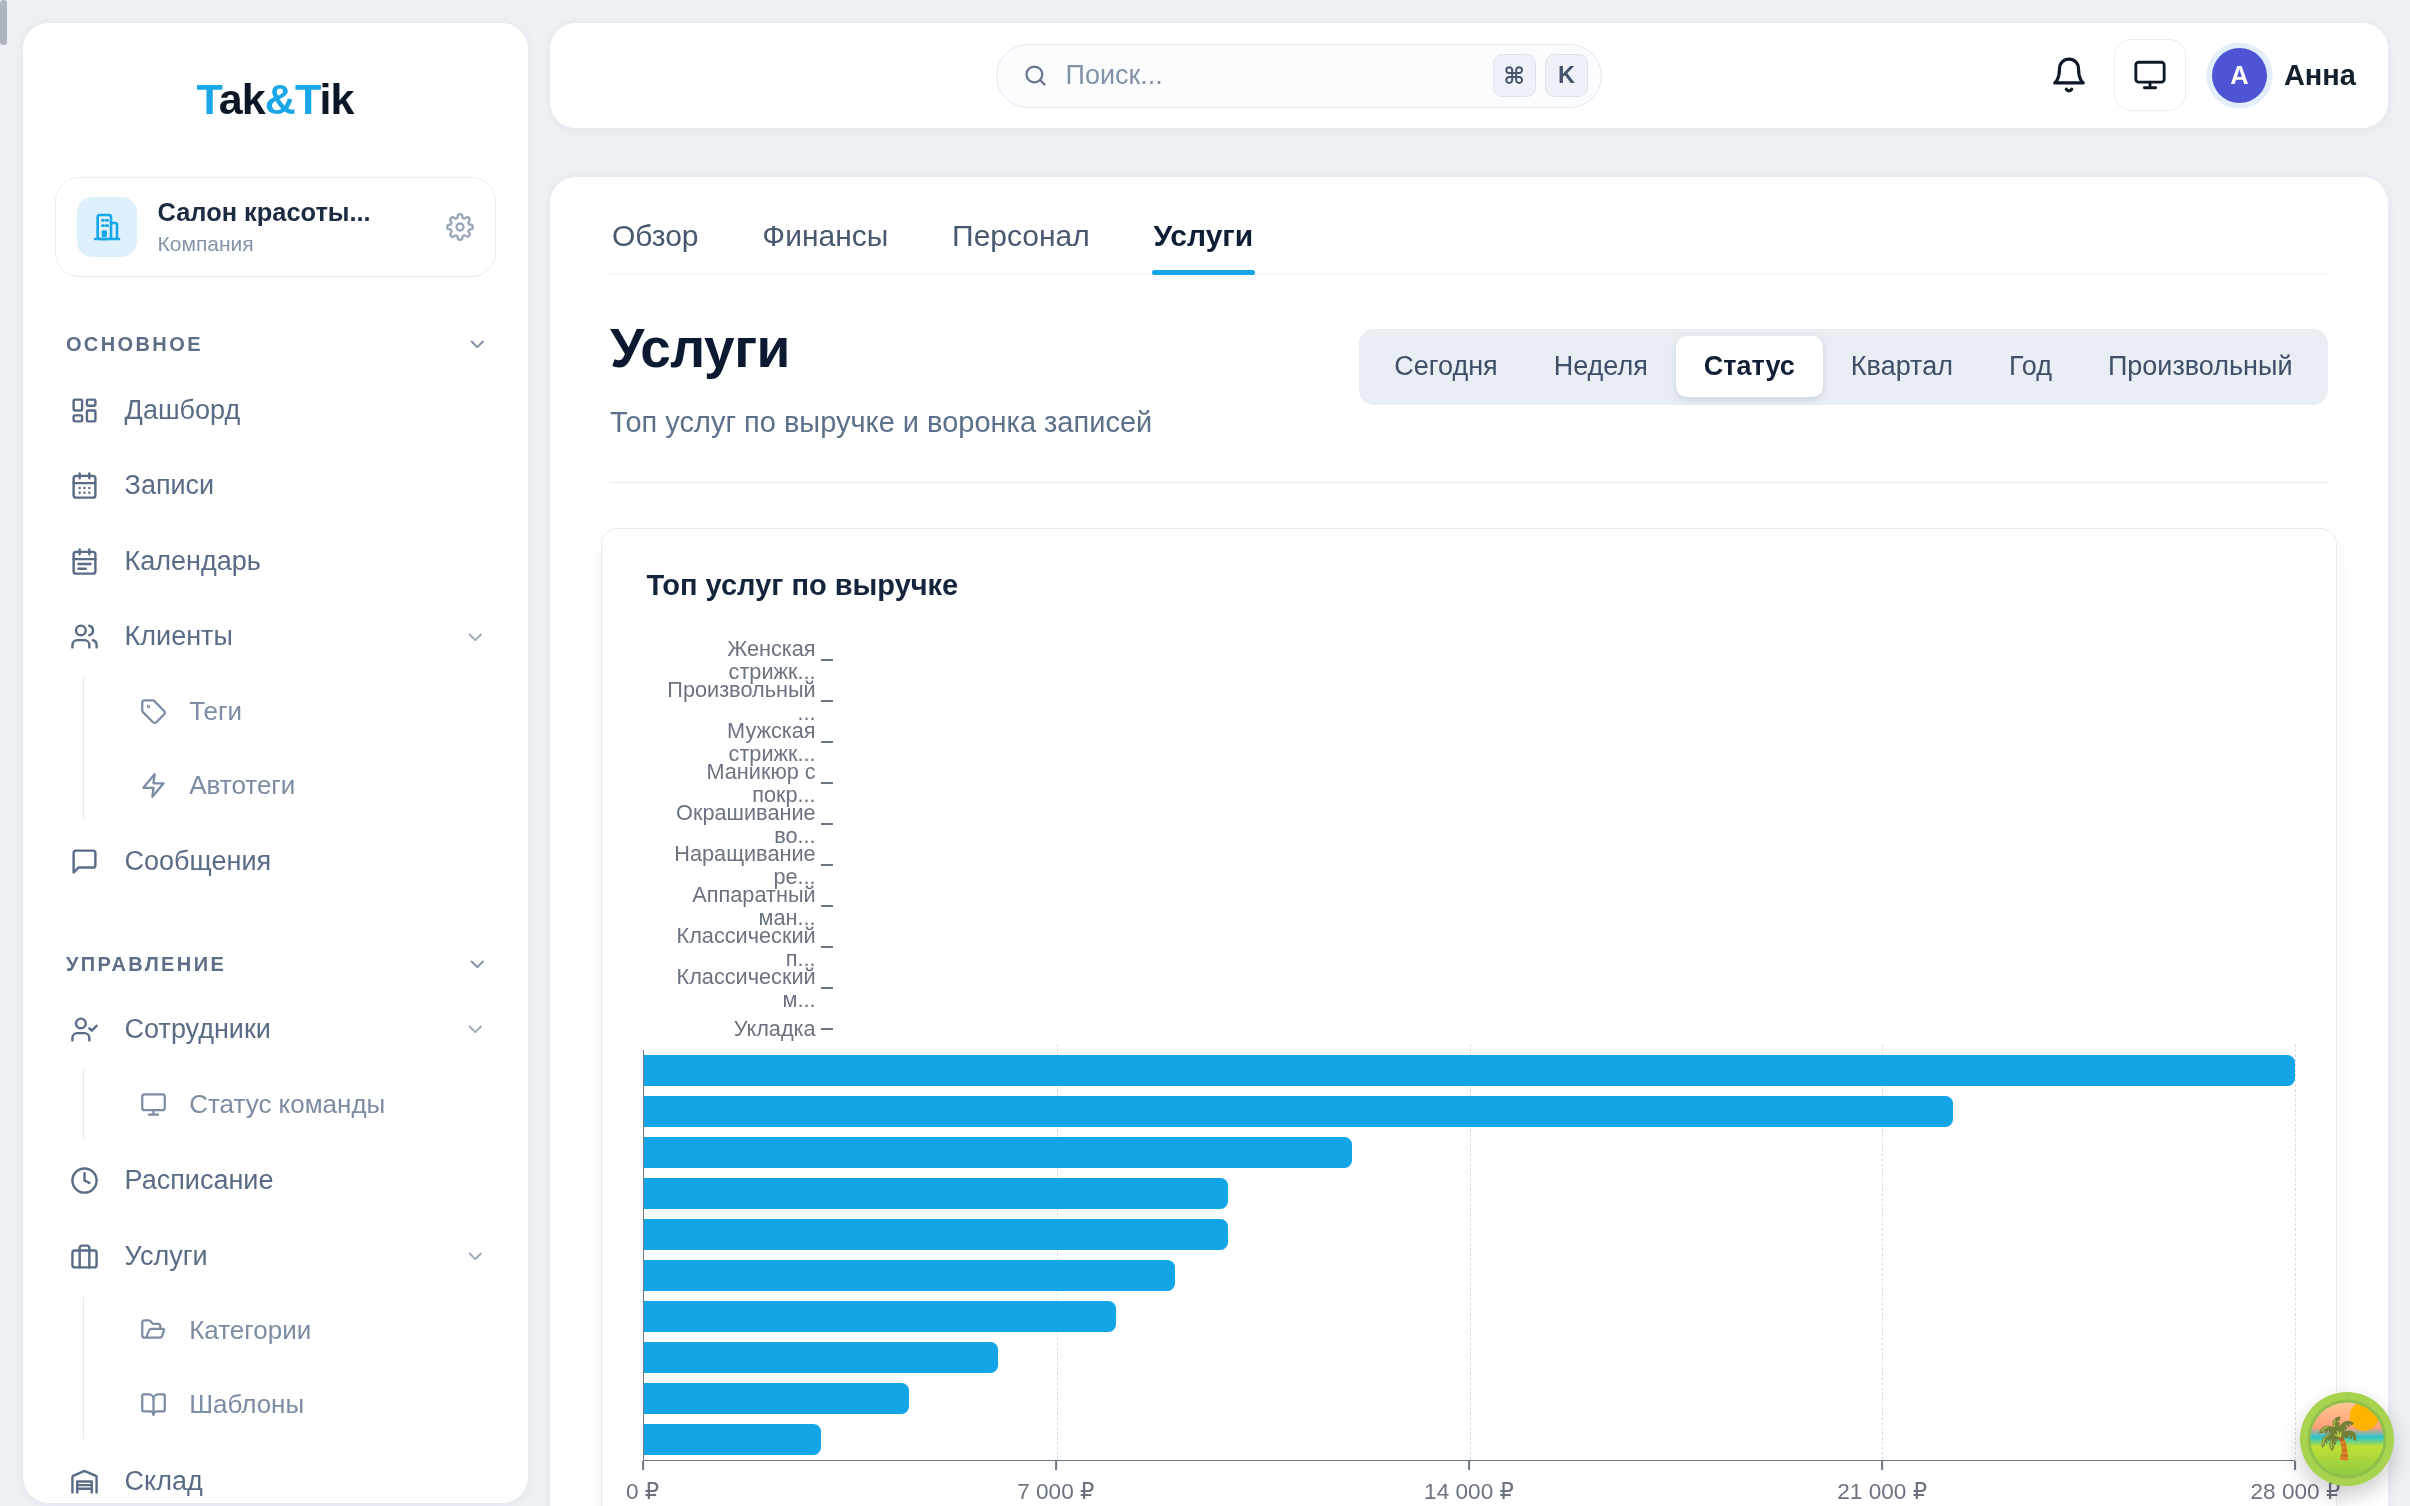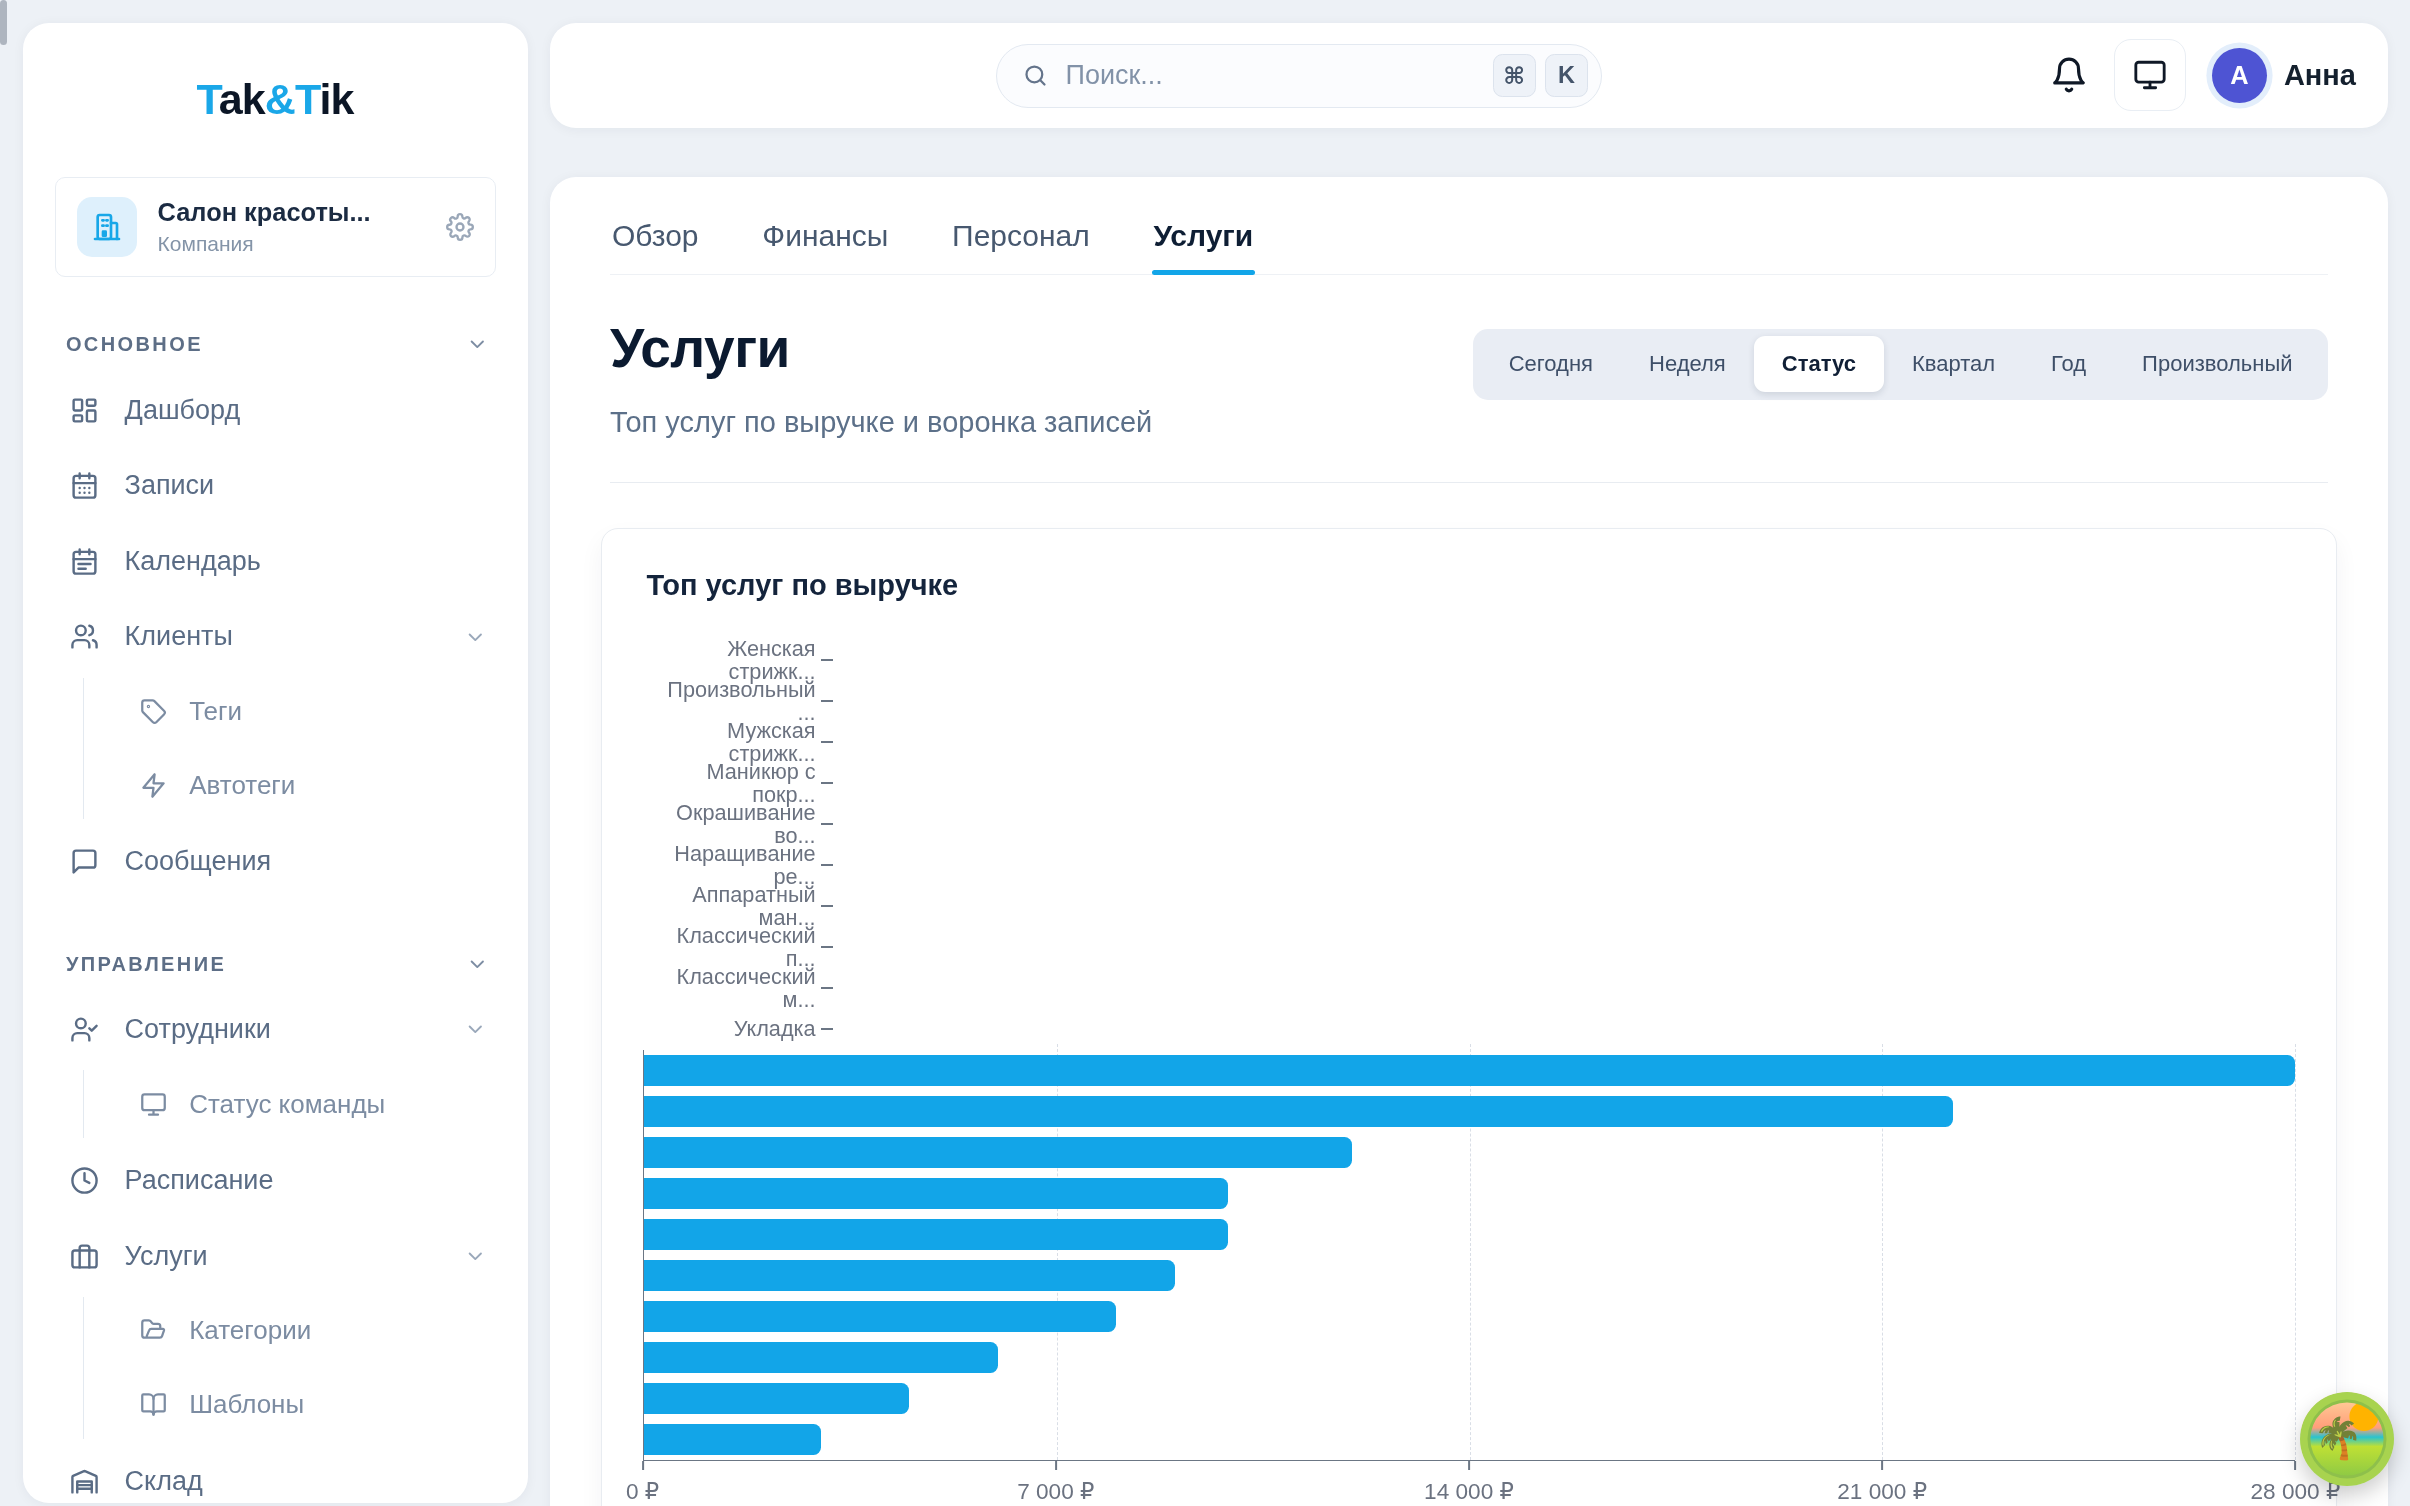--- a/index.html
+++ b/index.html
@@ -11,21 +11,21 @@
   .scroll-strip { position:absolute; left:0; top:0; width:6.6px; height:45px; background:#aeb5bf; border-radius:3.8px; }
 
   
   .sidebar { position:absolute; left:22.6px; top:22.6px; width:505px; height:1480px;
     background:#fff; border-radius:26px; box-shadow:0 1.9px 11.3px rgba(15,30,60,.05);
     padding:30px 32px 0; overflow:hidden; }
   .logo { text-align:center; font-size:43px; font-weight:800; letter-spacing:-0.9px; margin-top:22.6px; }
   .logo .lb { color:#1aa7e8; }
   .logo .ld { color:#0b1626; }
   .company { margin-top:53px; display:flex; align-items:center; gap:21px;
-    border:1.9px solid #e8edf3; border-radius:10px; padding:19px 21px; cursor:pointer; }
+    border:1.9px solid #e8edf3; border-radius:24px; padding:19px 21px; cursor:pointer; }
   .company-ic { width:60px; height:60px; border-radius:15px; background:#def0fc; color:#18a7e8;
     display:flex; align-items:center; justify-content:center; flex:none; }
   .company-ic svg { width:32px; height:32px; }
   .company-meta { flex:1; min-width:0; }
   .company-name { font-size:25.4px; font-weight:700; color:#1b2b42; white-space:nowrap; }
   .company-sub { font-size:21px; color:#8494a8; margin-top:5.6px; }
   .gear { color:#9aa7b8; } .gear svg { width:28px; height:28px; }
 
   .nav-group-header { display:flex; align-items:center; justify-content:space-between;
     margin:56px 7.5px 19px 11.3px; color:#5d6e86; font-size:20px; font-weight:700; letter-spacing:2.4px; }
@@ -74,21 +74,21 @@
   .tabs { display:flex; gap:60px; margin-top:24.5px; border-bottom:1.9px solid #eef1f5; }
   .tab { position:relative; padding:17px 1.9px 21px; font-size:30px; color:#47586f; cursor:pointer; }
   .tab.active { color:#0e1e34; font-weight:700; }
   .tab.active::after { content:""; position:absolute; left:0; right:0; bottom:-1.9px; height:5.6px;
     border-radius:2.8px; background:var(--accent,#12a5e8); }
 
   .page-head { display:flex; justify-content:space-between; align-items:flex-start; margin-top:41px; }
   .page-title { font-size:55px; font-weight:800; color:#0b1a30; letter-spacing:-0.5px; }
   .page-subtitle { font-size:29px; color:#5c7089; margin-top:26px; }
   .period { display:flex; align-items:center; background:#e9edf4; border-radius:15px; padding:7.5px; margin-top:13px; }
-  .period-opt { padding:15px 28px; font-size:22px; color:#3e4f68; border-radius:11.3px; cursor:pointer; white-space:nowrap; }
+  .period-opt { padding:15px 28px; font-size:27px; color:#3e4f68; border-radius:11.3px; cursor:pointer; white-space:nowrap; }
   .period-opt.active { background:#fff; color:#101f36; font-weight:700; box-shadow:0 2.8px 7.5px rgba(15,30,60,.12); }
   .sep { border:none; border-top:1.9px solid #e8ecf1; margin-top:43px; }
 
   
   .chart-card { margin:45px -9.4px 0; border:1.9px solid #e8ecf1; border-radius:17px;
     padding:40px 41px 49px 41px; box-shadow:0 11.3px 24.5px rgba(15,30,60,.05); background:#fff; }
   .chart-title { font-size:29px; font-weight:700; color:#14243c; margin-left:3.8px; }
   .plot { display:flex; margin-top:38px;flex-direction:column; }
   .ycol { width:188px; flex:none; }
   .ylabel-cell { height:41px; display:flex; align-items:center; justify-content:flex-end;

